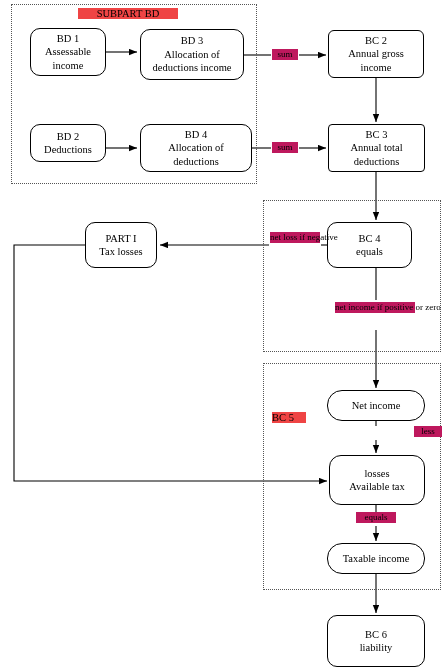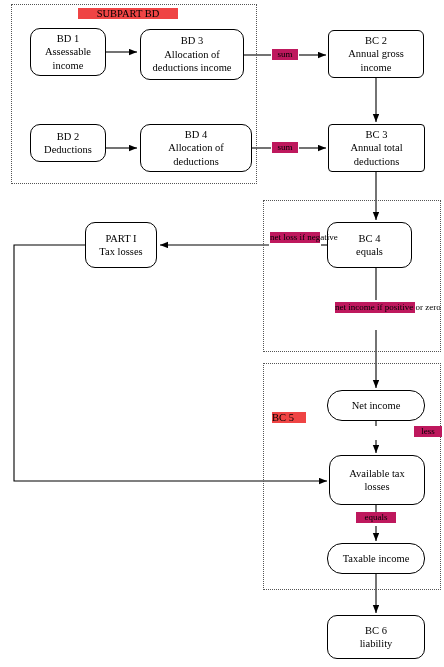--- a/index.html
+++ b/index.html
@@ -198,32 +198,32 @@
   </div>
 
   <div class="node" style="left:327px; top:390px; width:98px; height:31px; border-radius:15px;">
     <span>
       <span>Net income</span>
     </span>
   </div>
 
   <div class="node" style="left:329px; top:455px; width:96px; height:50px; border-radius:12px;">
     <span>
+      <span>losses</span>
       <span>Available tax</span>
-      <span>losses</span>
     </span>
   </div>
 
   <div class="node" style="left:327px; top:543px; width:98px; height:31px; border-radius:15px;">
     <span>
       <span>Taxable income</span>
     </span>
   </div>
 
-  <div class="node" style="left:327px; top:615px; width:98px; height:44px; border-radius:10px;">
+  <div class="node" style="left:327px; top:615px; width:98px; height:52px; border-radius:10px;">
     <span>
       <span>BC 6</span>
       <span>liability</span>
     </span>
   </div>
 
   <div class="edge-label" style="left:272px; top:49px; width:26px;">
     <span>sum</span>
   </div>
 

